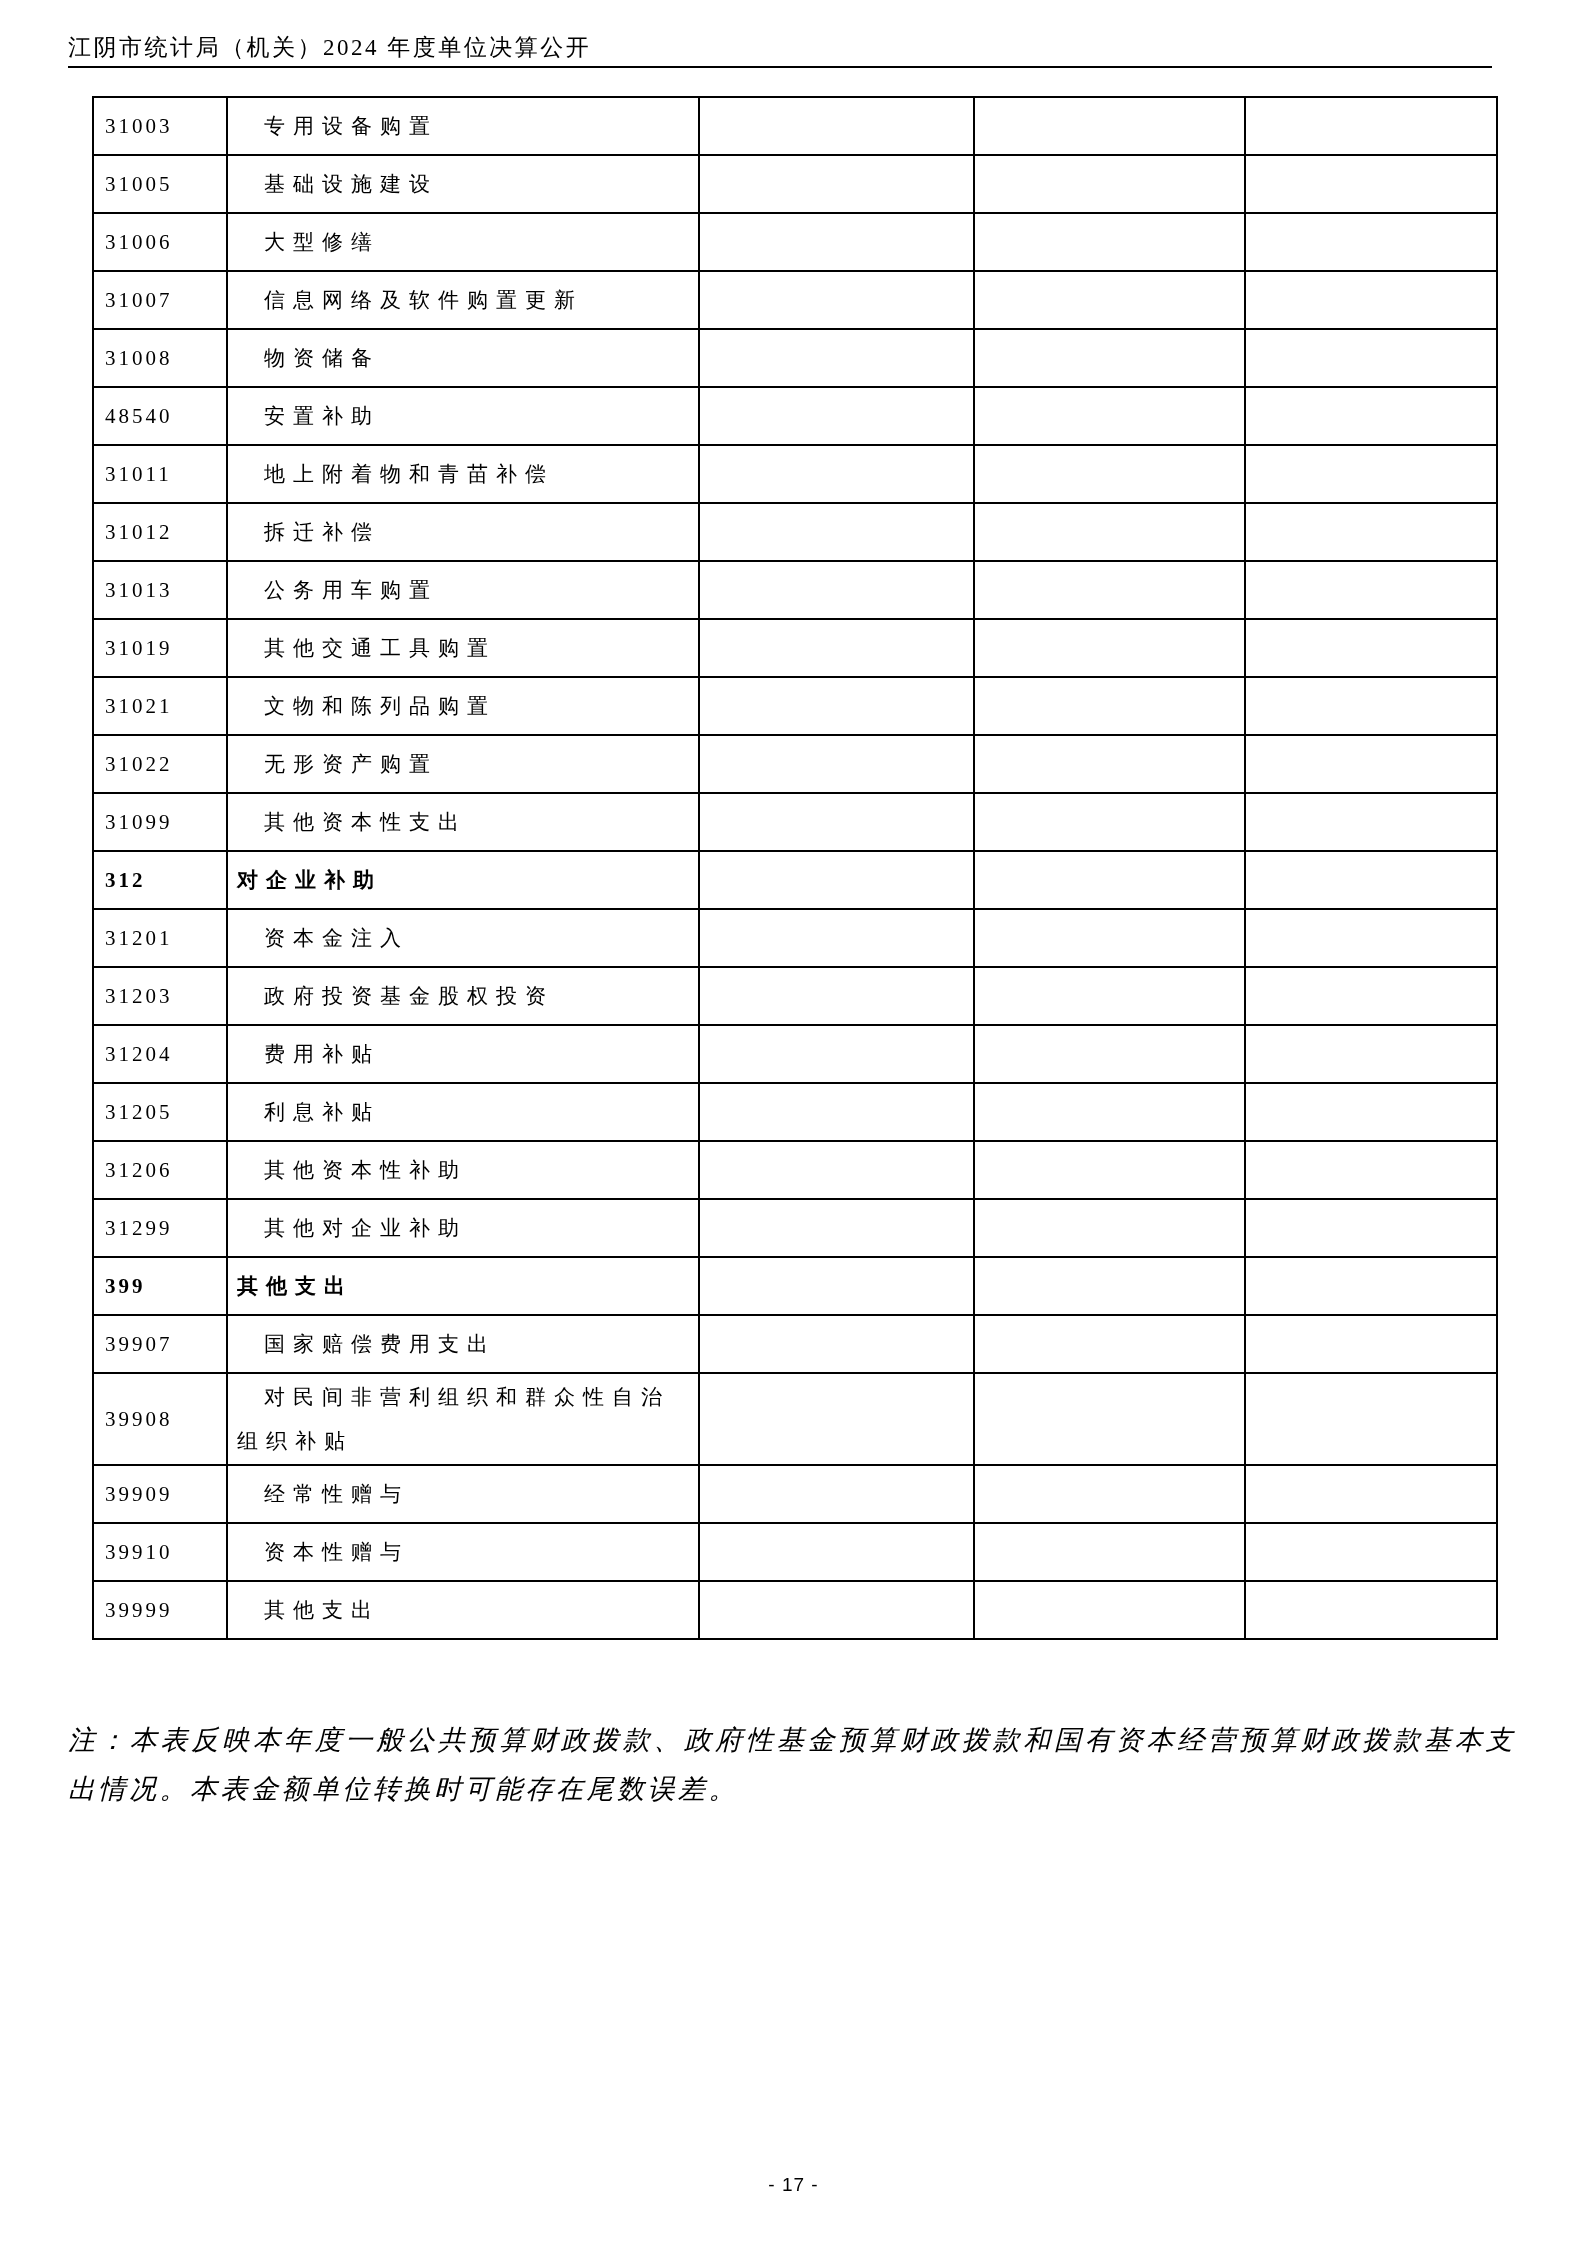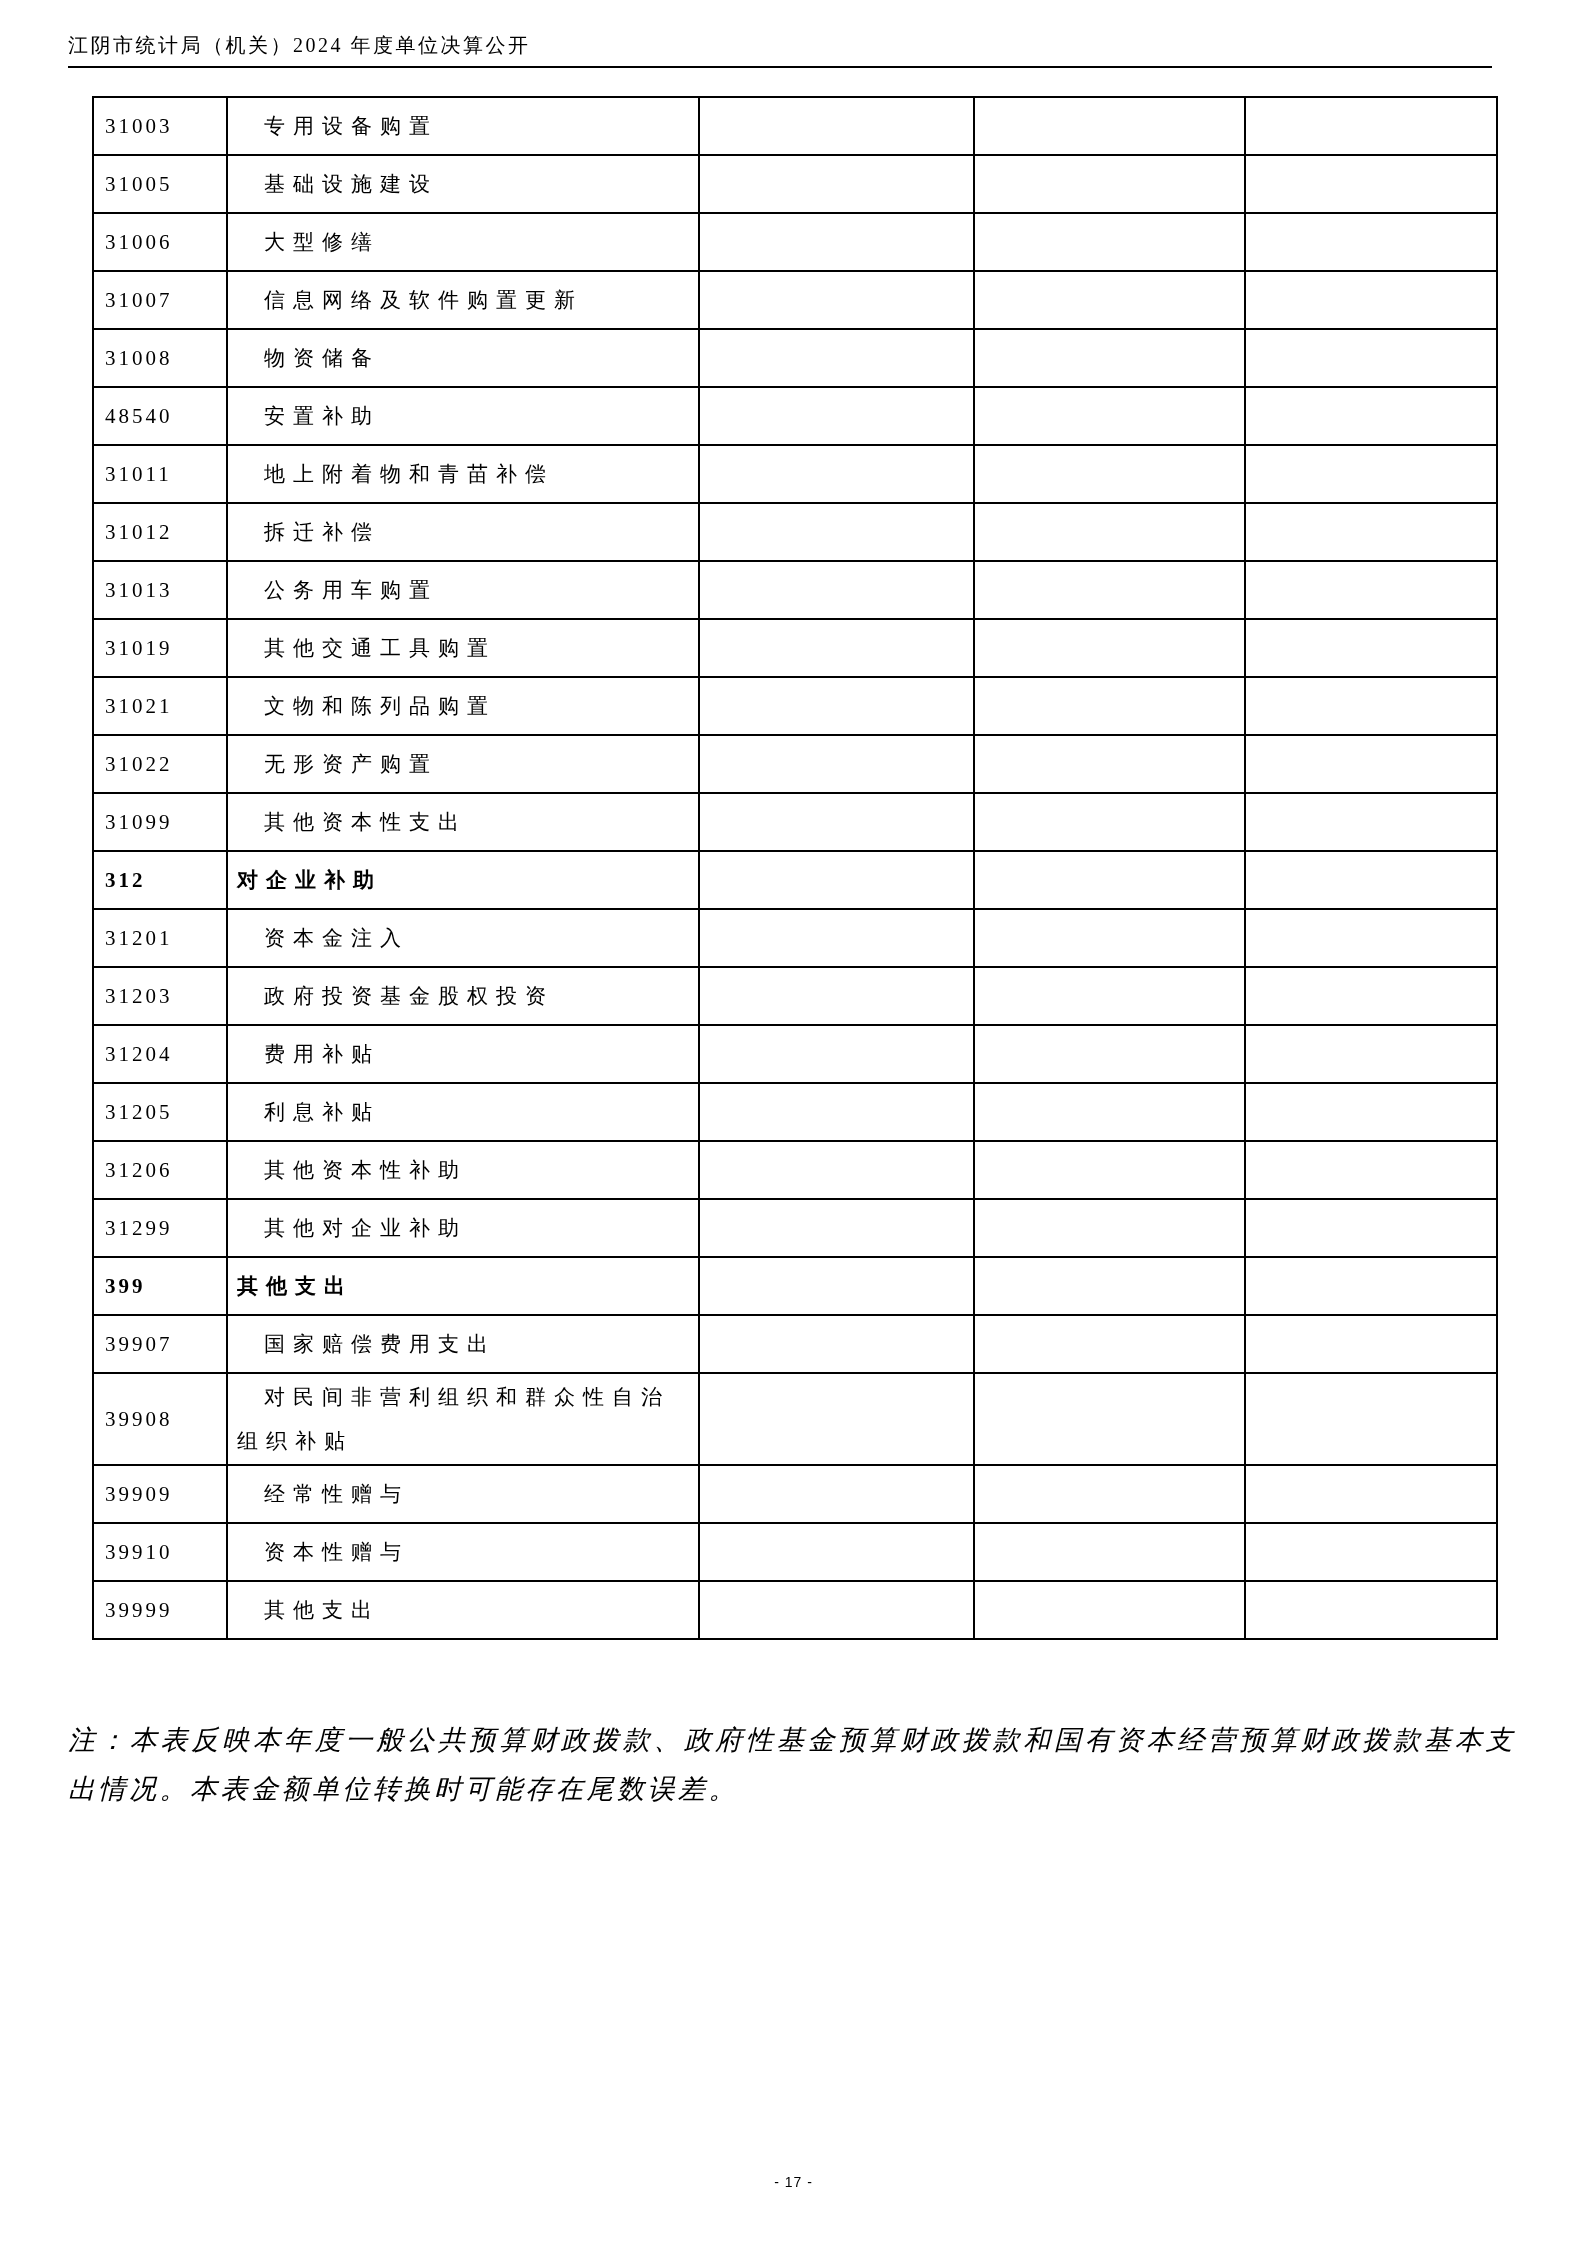--- a/index.html
+++ b/index.html
@@ -11,21 +11,21 @@
     position: relative;
     width: 1587px;
     height: 2245px;
     color: #000;
     font-family: "Liberation Serif", "DejaVu Serif", serif;
   }
   .doc-header {
     position: absolute;
     left: 68px;
     top: 32px;
-    font-size: 20px;
+    font-size: 23px;
     letter-spacing: 2.5px;
     white-space: nowrap;
   }
   .header-rule {
     position: absolute;
     left: 68px;
     top: 66px;
     width: 1424px;
     height: 2px;
     background: #000;
@@ -81,21 +81,21 @@
     text-justify: inter-character;
     font-style: italic;
   }
   .page-number {
     position: absolute;
     left: 0;
     top: 2174px;
     width: 1587px;
     text-align: center;
     font-family: "Liberation Sans", "DejaVu Sans", sans-serif;
-    font-size: 14px;
+    font-size: 19px;
     letter-spacing: 1px;
   }
 </style>
 </head>
 <body>
 
 <div class="doc-header">江阴市统计局（机关）2024 年度单位决算公开</div>
 <div class="header-rule"></div>
 
 <table class="budget-table">

